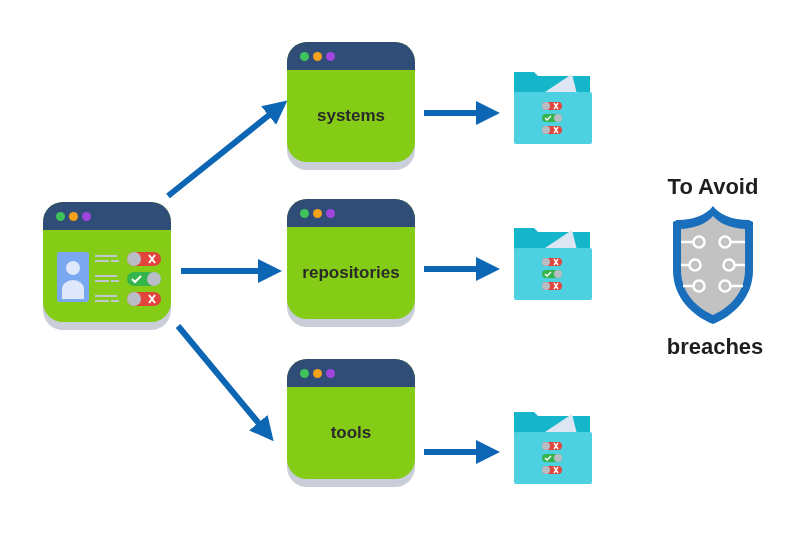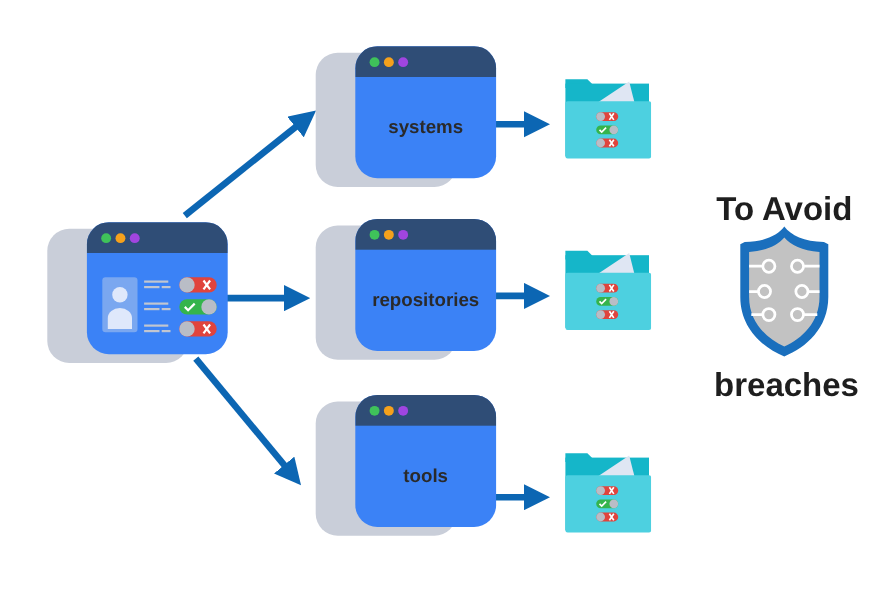--- a/index.html
+++ b/index.html
@@ -1,25 +1,25 @@
 <!DOCTYPE html>
 <html><head>
 <meta charset="utf-8">
 <style>
   html,body{margin:0;padding:0;background:#ffffff;}
   body{width:800px;height:542px;position:relative;overflow:hidden;font-family:"Liberation Sans",sans-serif;}
   .win{position:absolute;width:128px;height:126px;}
   .win .shadow{position:absolute;left:0;top:6px;width:128px;height:122px;border-radius:20px;background:#c9ced9;}
-  .win .body{position:absolute;left:0;top:0;width:128px;height:120px;border-radius:20px;background:#3b82f6;overflow:hidden;margin-left:36px;}
+  .win .body{position:absolute;left:0;top:0;width:128px;height:120px;border-radius:20px;background:#84cc16;overflow:hidden;}
   .win .bar{position:absolute;left:0;top:0;width:128px;height:28px;background:#2f4d76;}
   .dot{position:absolute;top:10px;width:9px;height:9px;border-radius:50%;}
   .d1{left:13px;background:#3fc25a;} .d2{left:26px;background:#f5a11c;} .d3{left:39px;background:#a045e0;}
   .win .label{position:absolute;left:0;top:28px;width:128px;height:92px;display:flex;align-items:center;justify-content:center;font-weight:bold;font-size:17px;color:#2a2a2a;}
   .folder{position:absolute;width:80px;height:76px;}
-  .big-text{position:absolute;font-weight:bold;font-size:30px;color:#1e1e1e;text-align:center;width:140px;}
+  .big-text{position:absolute;font-weight:bold;font-size:22px;color:#1e1e1e;text-align:center;width:140px;}
   svg{position:absolute;left:0;top:0;}
 </style>
 </head>
 <body>
 
 <svg width="800" height="542">
   <defs>
     <marker id="ah" markerWidth="4" markerHeight="4" refX="2" refY="2" orient="auto" markerUnits="strokeWidth">
       <path d="M0,0 L4,2 L0,4 Z" fill="#0c66b3"></path>
     </marker>

